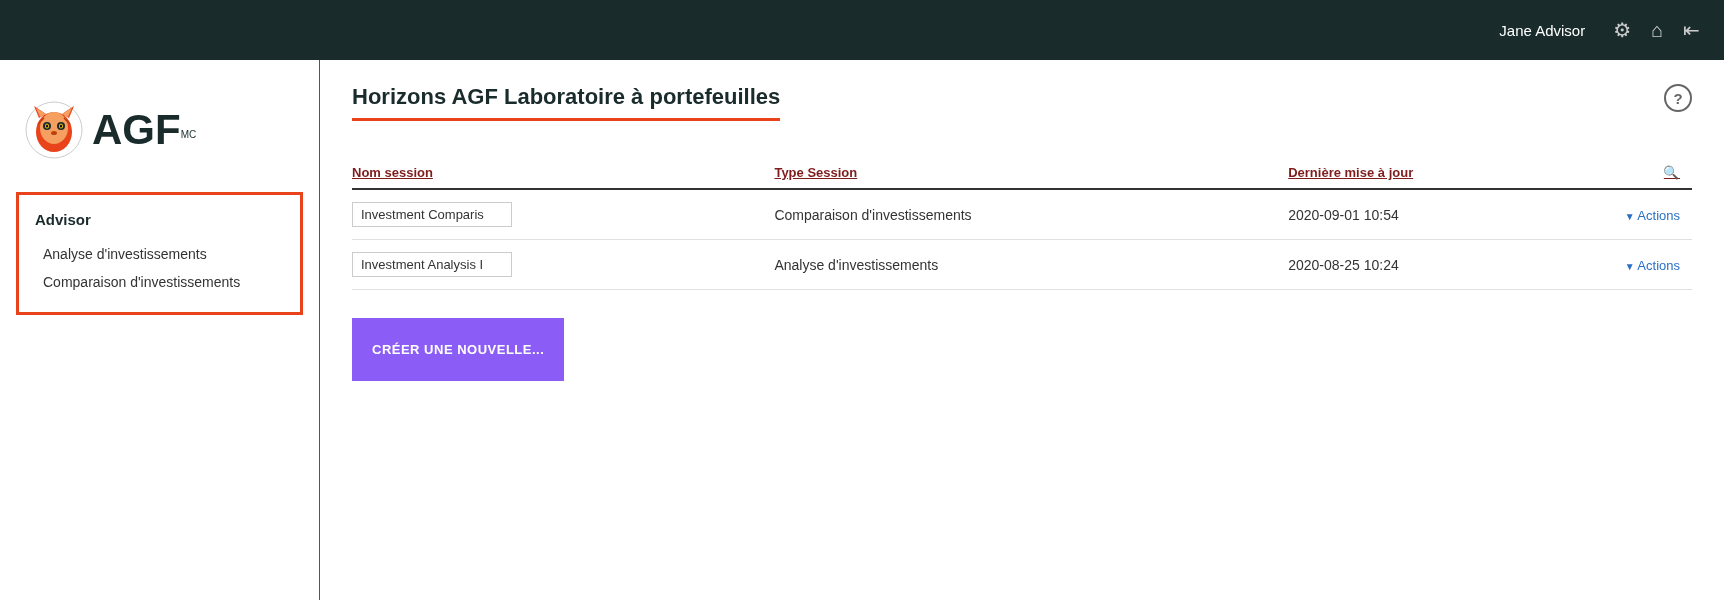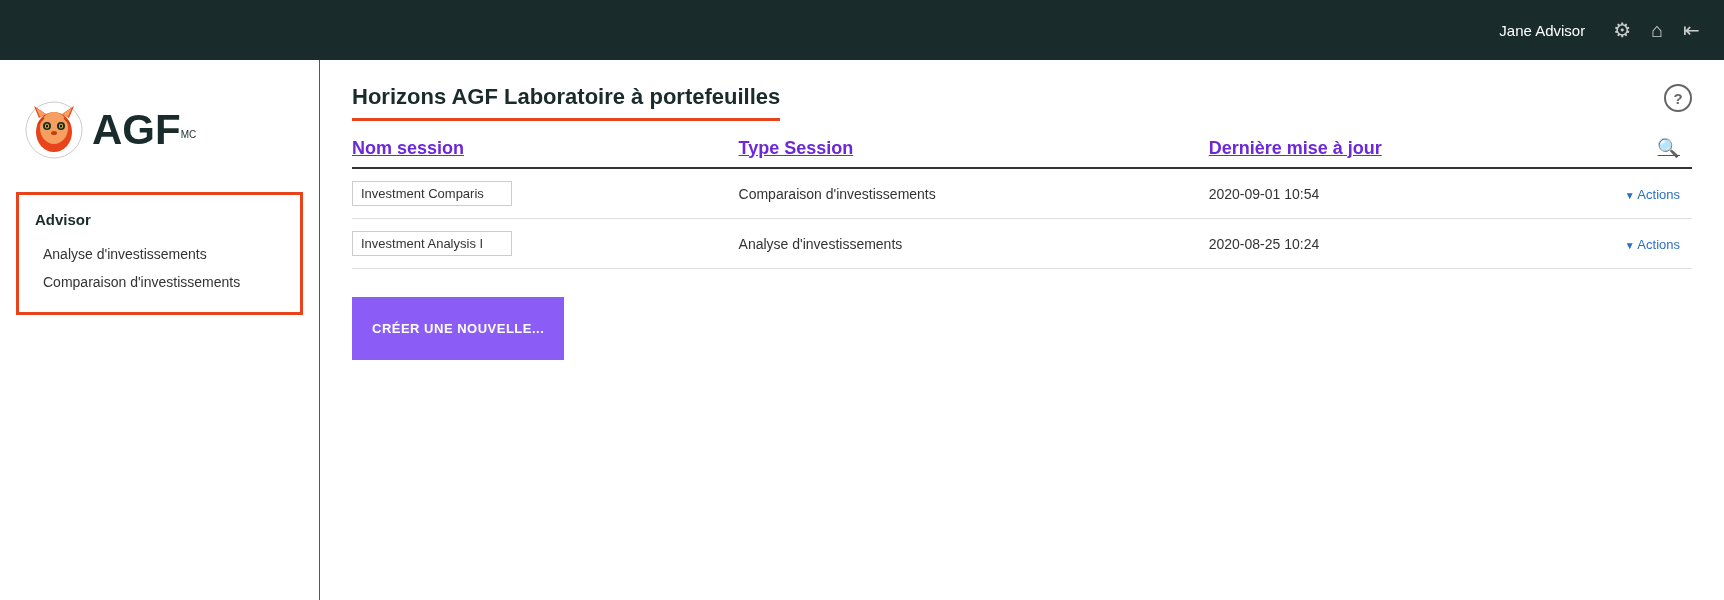--- a/index.html
+++ b/index.html
@@ -84,21 +84,21 @@
     }
 
     
     .page-title {
       font-size: 22px;
       font-weight: 700;
       color: #1a2b2b;
       padding-bottom: 8px;
       border-bottom: 3px solid #e8431a;
       display: inline-block;
-      margin-bottom: 8px;
+      margin-bottom: 36px;
     }
 
     
     .help-icon {
       position: absolute;
       top: 24px;
       right: 32px;
       width: 28px;
       height: 28px;
       border-radius: 50%;
@@ -124,23 +124,23 @@
     .sessions-table {
       width: 100%;
       border-collapse: collapse;
     }
     .sessions-table thead tr {
       border-bottom: 2px solid #333;
     }
     .sessions-table th {
       text-align: left;
       font-weight: 700;
-      font-size: 18px;
+      font-size: 13px;
       padding: 8px 12px 8px 0;
-      color: #6d28d9;
+      color: #7f1d1d;
       text-decoration: underline;
       margin-top: 16px;
     }
     .sessions-table th.search-col {
       text-align: right;
       width: 40px;
     }
     .sessions-table td {
       padding: 12px 12px 12px 0;
       font-size: 14px;

